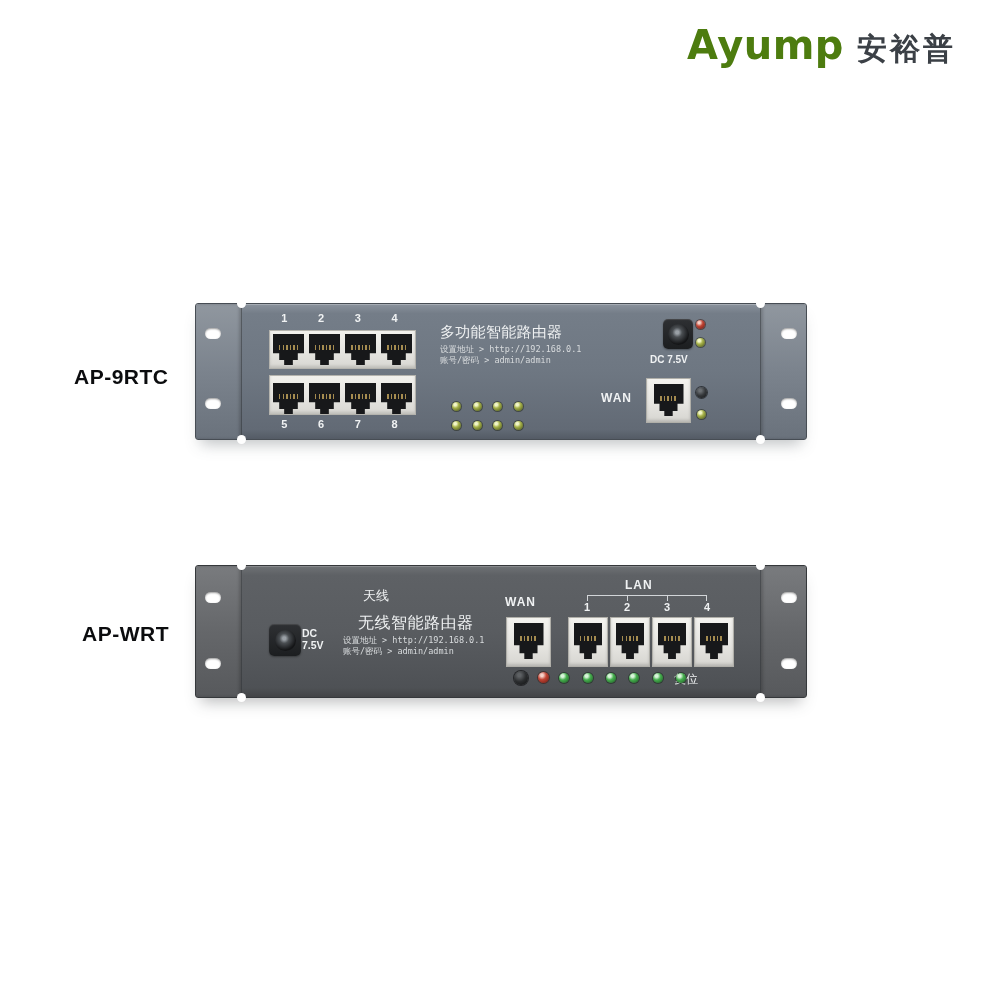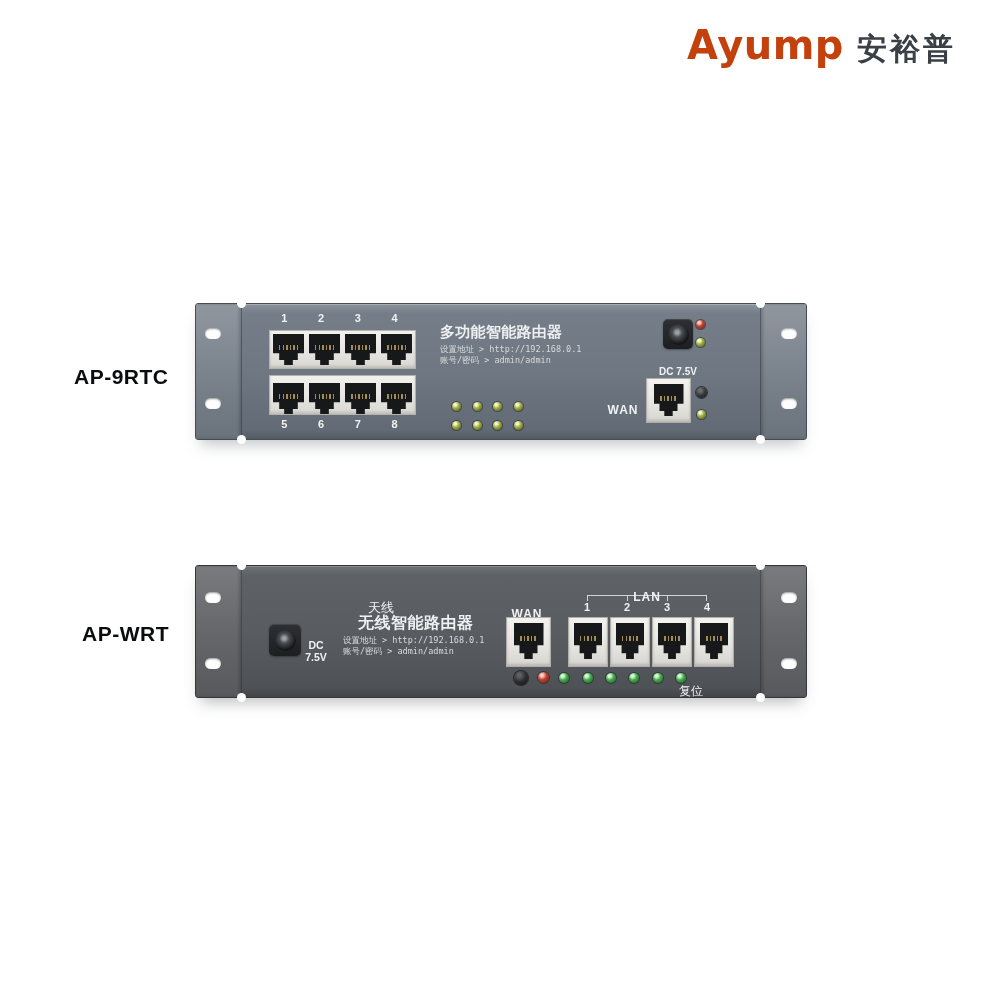--- a/index.html
+++ b/index.html
@@ -1,21 +1,21 @@
 <!DOCTYPE html>
 <html><head>
 <meta charset="utf-8">
 <style>
   html,body{margin:0;padding:0;background:#ffffff;}
   .canvas{position:relative;width:1000px;height:1000px;background:#ffffff;overflow:hidden;
           font-family:"Liberation Sans", sans-serif;}
 
   
   .logo{position:absolute;top:22px;right:44px;display:flex;align-items:baseline;gap:13px;}
-  .logo-en{font-size:40px;font-weight:bold;color:#c2410c;letter-spacing:0.5px;
+  .logo-en{font-size:40px;font-weight:bold;color:#4d7c0f;letter-spacing:0.5px;
            font-family:"DejaVu Sans", sans-serif;}
   .logo-cn{font-size:30px;font-weight:bold;color:#3b4046;letter-spacing:3px;}
 
   
   .model-label{position:absolute;font-size:21px;font-weight:bold;color:#0b0c0e;letter-spacing:0.5px;}
   #label1{left:74px;top:365px;}
   #label2{left:82px;top:622px;}
 
   
   .device{position:absolute;left:195px;width:610px;border-radius:3px;}
@@ -47,24 +47,24 @@
   .jack{width:31px;background:#17181a;
         clip-path:polygon(0% 0%,100% 0%,100% 62%,80% 62%,80% 84%,64% 84%,64% 100%,36% 100%,36% 84%,20% 84%,20% 62%,0% 62%);
         position:relative;}
   .jack .pins{position:absolute;left:20%;right:20%;top:36%;height:5px;
               background:repeating-linear-gradient(90deg,#c9a95d 0 1.5px,rgba(0,0,0,0) 1.5px 3.6px);opacity:.8;}
   .module{position:absolute;background:linear-gradient(180deg,#f4f3ef,#e7e6e2 55%,#d6d5d0);
           border:1px solid #b0afa9;box-shadow:inset 0 -2px 3px rgba(0,0,0,.15);
           display:flex;justify-content:center;}
 
   
-  .ptitle{position:absolute;color:#eef0f1;font-weight:bold;white-space:nowrap;}
+  .ptitle{position:absolute;color:#eef0f1;font-weight:normal;white-space:nowrap;}
   .pinfo{position:absolute;color:#d9dcde;font-family:"DejaVu Sans Mono", monospace;
          font-size:8.5px;line-height:10px;white-space:nowrap;}
-  .plabel{position:absolute;color:#f0f2f3;font-weight:bold;text-align:center;white-space:nowrap;margin-top:12px;}
+  .plabel{position:absolute;color:#f0f2f3;font-weight:bold;text-align:left;white-space:nowrap;}
 
   
   .led{position:absolute;border-radius:50%;}
   .led-yg{background:radial-gradient(circle at 36% 30%,#f2f6c8 0 14%,#a7b24a 40%,#6c772c 75%,#3a3f1a 100%);
           box-shadow:0 0 0 1px rgba(30,34,20,.5);}
   .led-g{background:radial-gradient(circle at 36% 30%,#d9f5da 0 14%,#46ae4e 42%,#2c7a33 75%,#16391a 100%);
          box-shadow:0 0 0 1px rgba(15,40,18,.5);}
   .led-r{background:radial-gradient(circle at 36% 30%,#f6d2c9 0 12%,#c04434 42%,#8c2b20 75%,#3f130d 100%);
          box-shadow:0 0 0 1px rgba(50,15,10,.5);}
   .led-dark{background:radial-gradient(circle at 38% 32%,#6a6e72 0 12%,#35383b 50%,#141517 100%);

